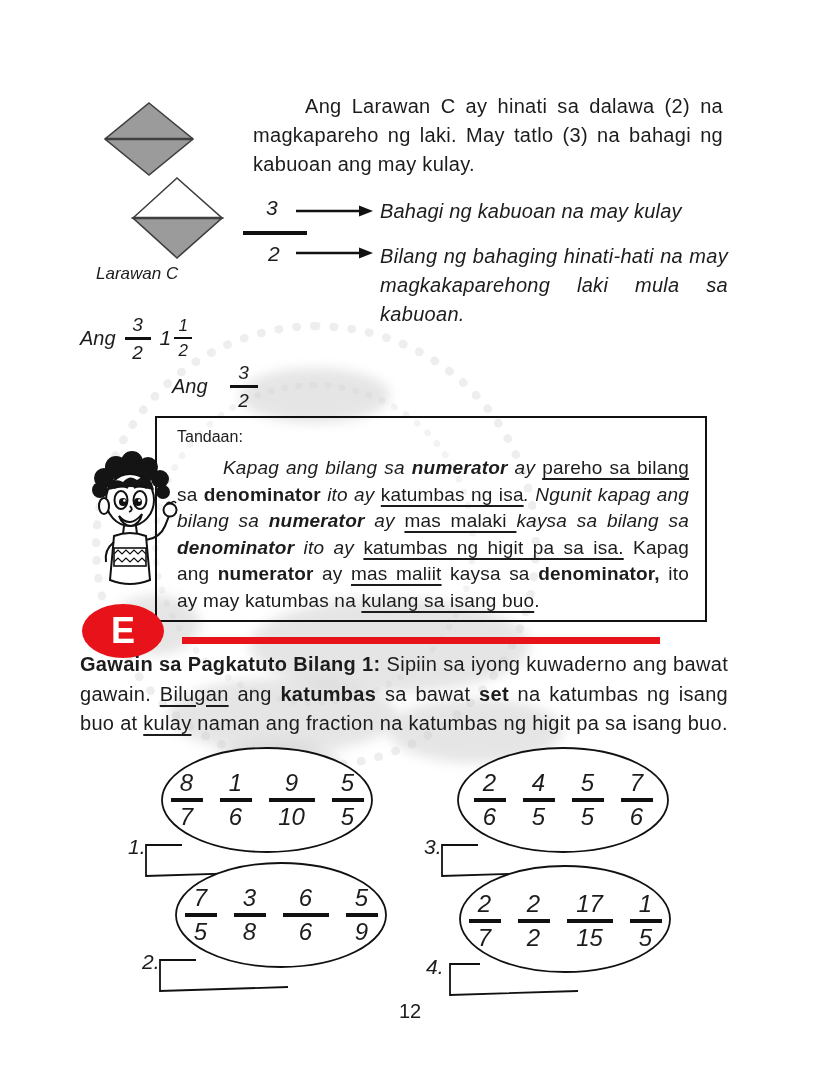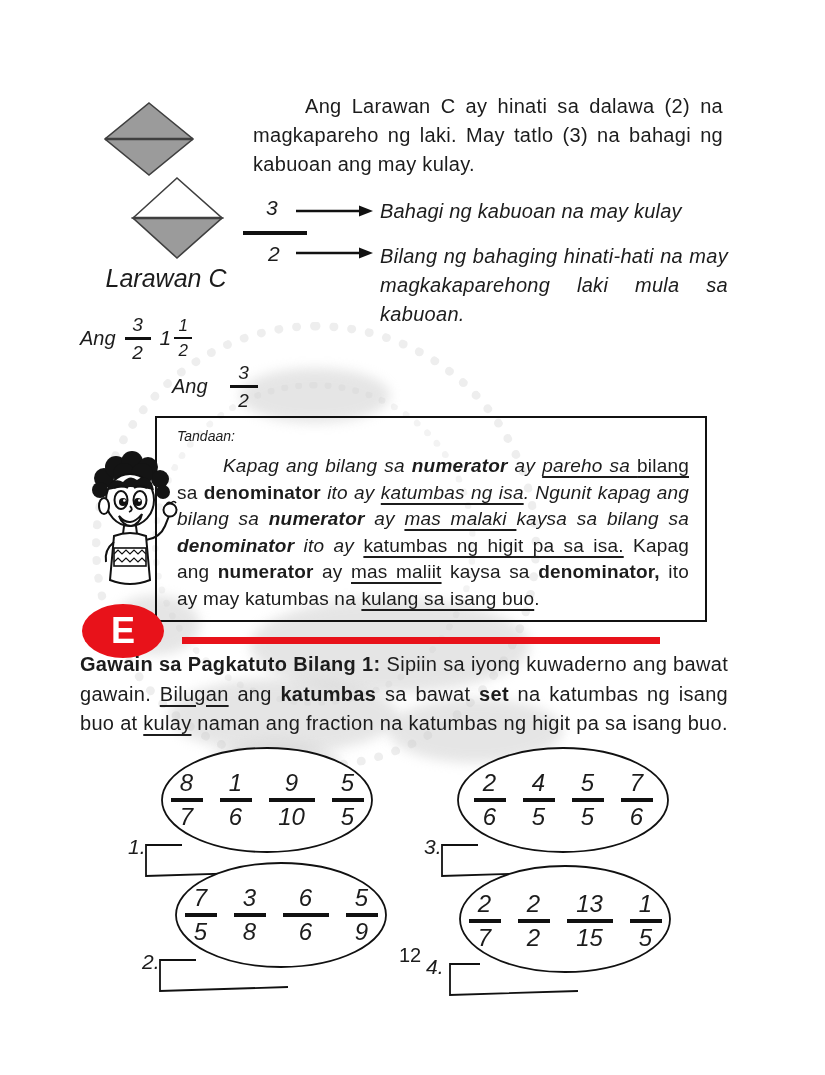--- a/index.html
+++ b/index.html
@@ -3,40 +3,40 @@
 <meta charset="utf-8">
 <style>
   html,body{margin:0;padding:0;background:#9a9a9a;}
   .page{position:relative;width:825px;height:1075px;margin:0 auto;background:#ffffff;
         font-family:"Liberation Sans",sans-serif;color:#1c1c1c;overflow:hidden;}
   .abs{position:absolute;}
   .i{font-style:italic;}
   .b{font-weight:700;}
   .bi{font-weight:700;font-style:italic;}
   .u{text-decoration:underline;text-underline-offset:4px;text-decoration-thickness:1.5px;}
-  .iu{font-style:italic;text-decoration:underline;text-underline-offset:4px;text-decoration-thickness:1.5px;}
+  .iu{text-decoration:underline;text-underline-offset:4px;text-decoration-thickness:1.5px;}
 
   
   .wm-ring{position:absolute;border-radius:50%;opacity:.35;}
   .wm-blob{position:absolute;background:#c7c7c7;border-radius:50%;filter:blur(6px);opacity:.45;}
 
   
   .para{font-size:20px;line-height:29px;letter-spacing:.3px;text-align:justify;}
   .intro{text-indent:52px;}
 
   
   .frac{display:inline-flex;flex-direction:column;align-items:center;line-height:1;font-style:italic;}
   .frac .bar{height:3px;background:#111;width:100%;margin:3px 0;}
   .sentence{display:flex;align-items:center;font-style:italic;font-size:20px;white-space:nowrap;}
   .mixed{display:inline-flex;align-items:center;gap:3px;}
   .mixed .frac{font-size:17px;}
 
   
   .note-box{border:2px solid #111;background:transparent;padding:10px 16px 10px 20px;box-sizing:border-box;}
-  .note-title{font-style:italic;font-size:14px;}
+  .note-title{font-size:16px;}
   .note-para{margin:9px 0 0 0;font-size:19px;line-height:26.5px;letter-spacing:.2px;text-align:justify;text-indent:46px;}
 
   
   .e-badge{display:flex;align-items:center;justify-content:center;border-radius:50%;
            color:#fff;font-weight:700;font-size:36px;font-family:"Liberation Sans",sans-serif;}
   .red-rule{height:7px;}
 
   
   .bubble{position:absolute;width:260px;height:140px;}
   .bubble svg{position:absolute;left:0;top:0;}
@@ -67,21 +67,21 @@
     <div class="wm-blob" style="left:110px;top:595px;width:90px;height:60px;"></div>
   </div>
 
   <svg class="abs" style="left:98px;top:98px;" width="130" height="165" viewBox="0 0 130 165">
     <polygon points="51,5 95,41 51,77 7,41" fill="#9b9b9b" stroke="#3f3f3f" stroke-width="1.6"></polygon>
     <line x1="7" y1="41" x2="95" y2="41" stroke="#3f3f3f" stroke-width="2.4"></line>
     <polygon points="35,120 79,80 124,120" fill="#ffffff" stroke="#3f3f3f" stroke-width="1.6"></polygon>
     <polygon points="35,120 124,120 79,160" fill="#9b9b9b" stroke="#3f3f3f" stroke-width="1.6"></polygon>
     <line x1="35" y1="120" x2="124" y2="120" stroke="#3f3f3f" stroke-width="2.4"></line>
   </svg>
-  <div class="abs i" style="left:96px;top:264px;width:140px;text-align:center;font-size:25px;">Larawan C</div>
+  <div class="abs i" style="left:96px;top:264px;width:140px;text-align:left;font-size:17px;">Larawan C</div>
 
   <div class="abs para intro" style="left:253px;top:92px;width:470px;">Ang Larawan C ay hinati sa dalawa (2) na magkapareho ng laki. May tatlo (3) na bahagi ng kabuoan ang may kulay.</div>
 
   <div class="abs i" style="left:266px;top:196px;font-size:21px;">3</div>
   <div class="abs" style="left:243px;top:231px;width:64px;height:3.5px;background:#111;"></div>
   <div class="abs i" style="left:268px;top:242px;font-size:21px;">2</div>
 
   <svg class="abs" style="left:296px;top:204px;" width="78" height="14">
     <line x1="0" y1="7" x2="63" y2="7" stroke="#111" stroke-width="2.6"></line>
     <polygon points="63,1.5 77,7 63,12.5" fill="#111"></polygon>
@@ -272,28 +272,28 @@
           <span>2</span>
           <span class="bar"></span>
           <span>7</span>
         </span>
       <span class="frac w1">
           <span>2</span>
           <span class="bar"></span>
           <span>2</span>
         </span>
       <span class="frac w2">
-          <span>13</span>
+          <span>17</span>
           <span class="bar"></span>
           <span>15</span>
         </span>
       <span class="frac w1">
           <span>1</span>
           <span class="bar"></span>
           <span>5</span>
         </span>
     </div>
     <span class="bubble-num" style="top:93px;">4.</span>
   </div>
 
-  <div class="abs page-num" style="left:399px;top:944px;">12</div>
+  <div class="abs page-num" style="left:399px;top:1000px;">12</div>
 
 </div>
 
 </body></html>

